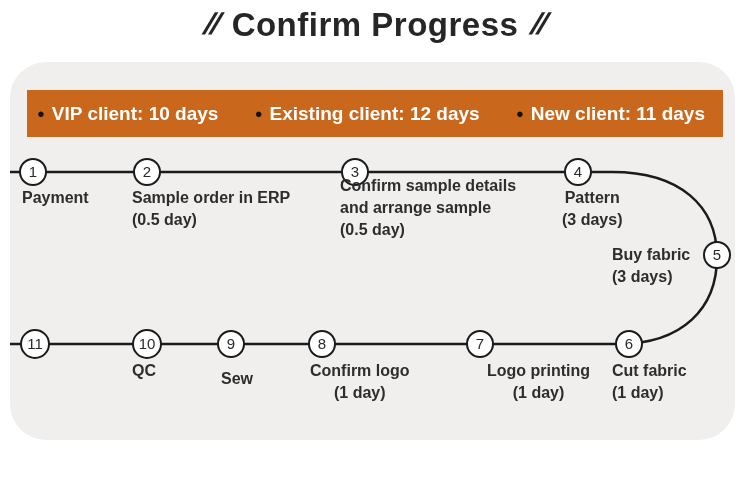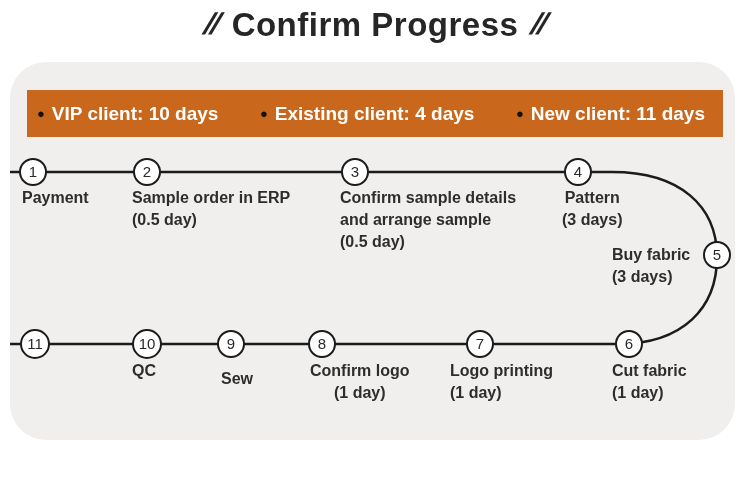--- a/index.html
+++ b/index.html
@@ -105,25 +105,25 @@
   .step-label {
     position: absolute;
     color: #2d2d2d;
     font-weight: bold;
     font-size: 16px;
     line-height: 22px;
     white-space: pre-line;
   }
   .l1  { left: 22px;  top: 187px; }
   .l2  { left: 132px; top: 187px; }
-  .l3  { left: 340px; top: 187px; }
+  .l3  { left: 340px; top: 175px; }
   .l4  { left: 562px; top: 187px; text-align: center; }
   .l5  { left: 612px; top: 244px; }
   .l6  { left: 612px; top: 360px; }
-  .l7  { left: 450px; top: 360px; }
+  .l7  { left: 487px; top: 360px; text-align: center; }
   .l8  { left: 310px; top: 360px; text-align: center; }
   .l9  { left: 221px; top: 360px; margin-top: 8px; }
   .l10 { left: 132px; top: 360px; }
   .l11 { left: 22px;  top: 360px; }
 </style>
 </head>
 <body>
 
 <div class="page">
 
@@ -133,21 +133,21 @@
 
   <div class="panel"></div>
 
   <div class="banner">
     <span class="banner-item">
       <span class="banner-bullet">●</span>
       <span>VIP client: 10 days</span>
     </span>
     <span class="banner-item">
       <span class="banner-bullet">●</span>
-      <span>Existing client: 4 days</span>
+      <span>Existing client: 12 days</span>
     </span>
     <span class="banner-item">
       <span class="banner-bullet">●</span>
       <span>New client: 11 days</span>
     </span>
   </div>
 
   <svg class="flow-svg" viewBox="0 0 750 483">
     <path class="flow-path" d="M 10 172 H 612 C 680 172 717 206 717 257 C 717 308 683 344 618 344 H 10"></path>
 

